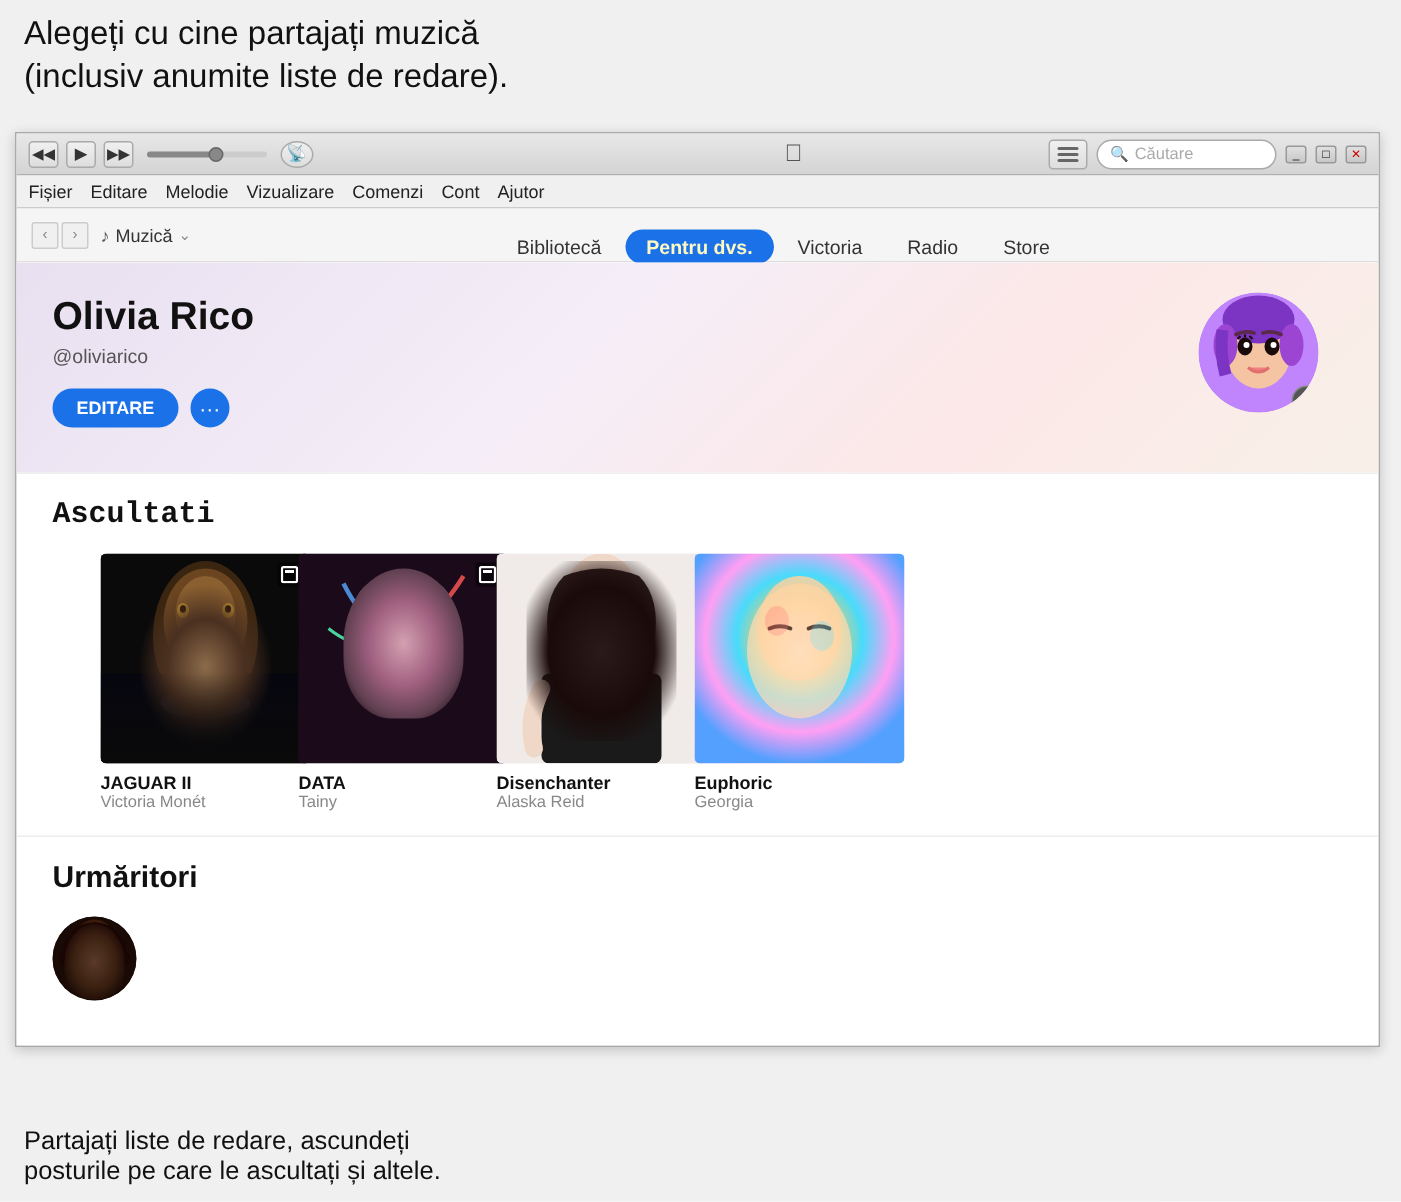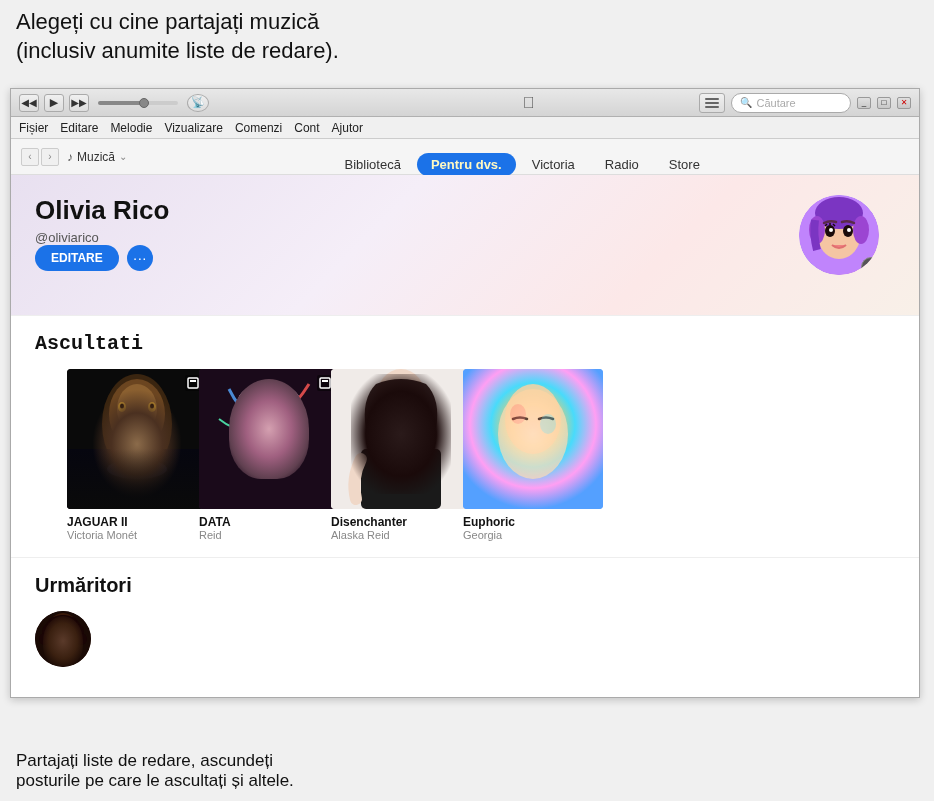--- a/index.html
+++ b/index.html
@@ -274,20 +274,21 @@
     .profile-name {
       font-size: 26px;
       font-weight: 700;
       color: #111;
       margin-bottom: 4px;
     }
 
     .profile-handle {
       font-size: 13px;
       color: #555;
+      margin-bottom: 14px;
     }
 
     .profile-actions {
       display: flex;
       align-items: center;
       gap: 8px;
     }
 
     .edit-btn {
       padding: 6px 16px;
@@ -716,21 +717,21 @@
               </svg>
             </div>
             <div class="album-badge">
               <svg width="12" height="12" viewBox="0 0 12 12">
                 <rect x="1" y="1" width="10" height="10" rx="1" fill="none" stroke="#fff" stroke-width="1.5"></rect>
                 <rect x="3" y="3" width="6" height="2" fill="#fff"></rect>
               </svg>
             </div>
           </div>
           <div class="album-title">DATA</div>
-          <div class="album-artist">Reid</div>
+          <div class="album-artist">Tainy</div>
         </div>
 
         <div class="album-item">
           <div class="album-cover">
             <div class="album-cover-inner album-disenchanter">
               <svg width="140" height="140" viewBox="0 0 140 140">
                 <rect width="140" height="140" fill="#f0ebe8"></rect>
 
                 <ellipse cx="70" cy="30" rx="25" ry="30" fill="#f0d8c8"></ellipse>
 

